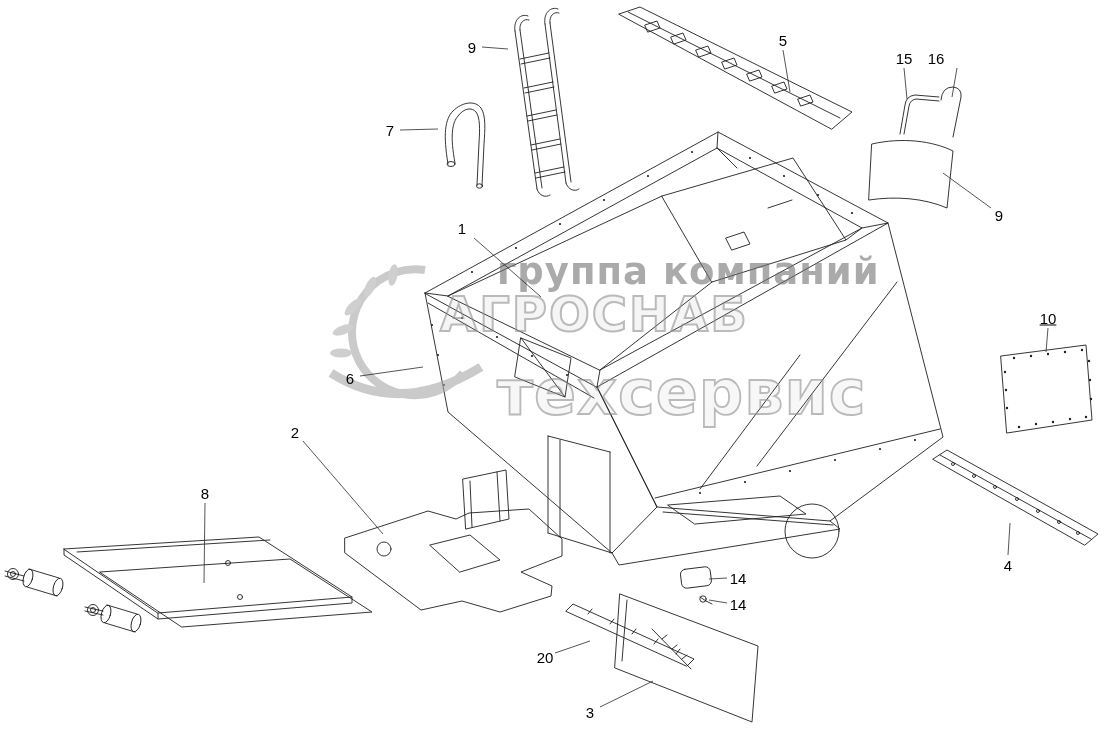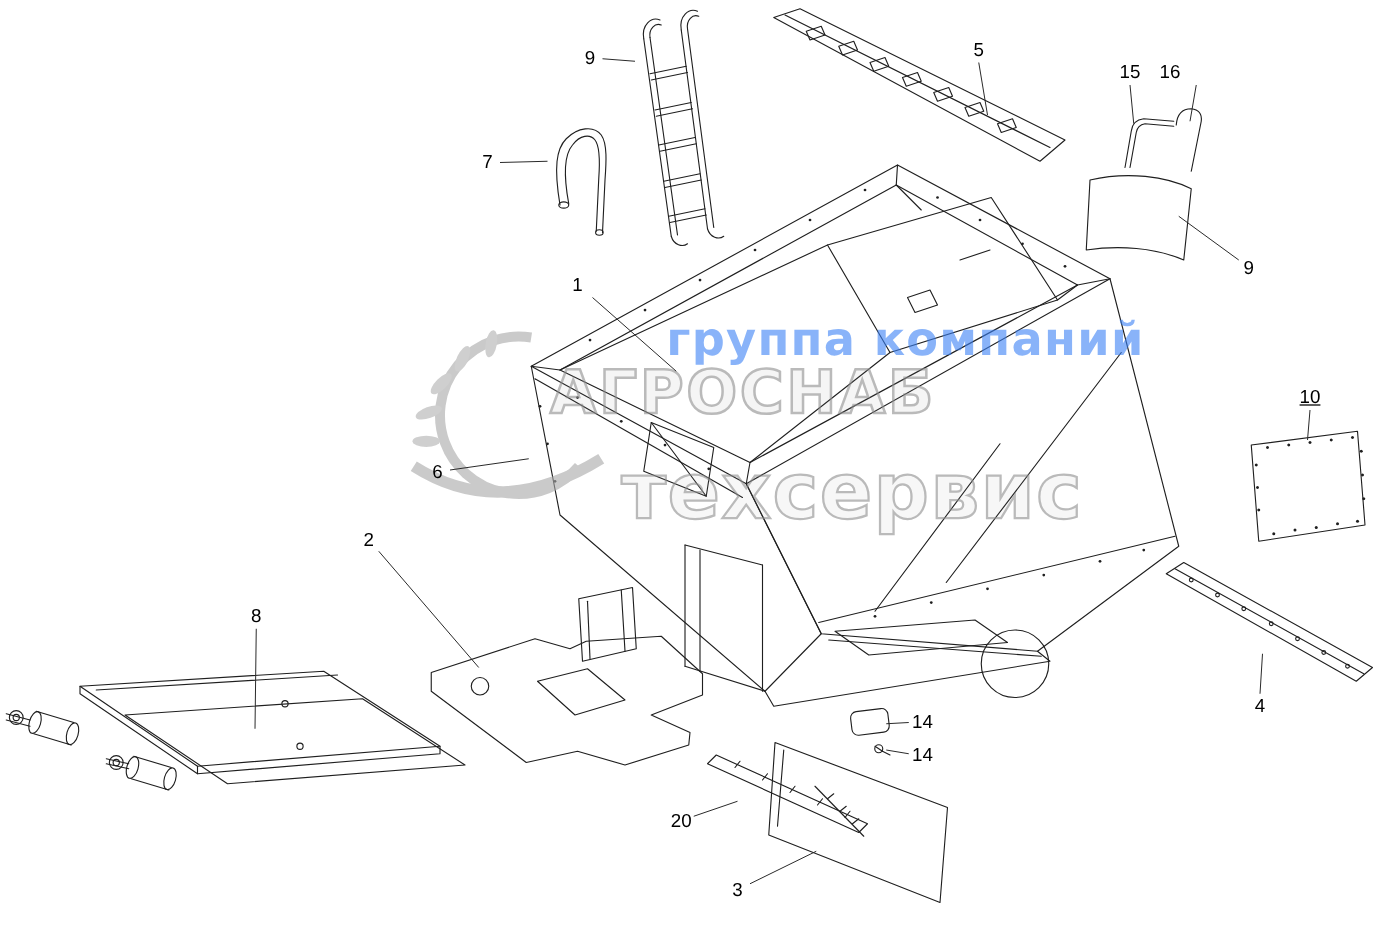--- a/index.html
+++ b/index.html
@@ -12,21 +12,21 @@
   .drawing g.dots circle{fill:#1f1f1f;stroke:none;}
   .leaders line{stroke:#2a2a2a;stroke-width:0.8;}
   .callout-number{
     position:absolute;transform:translate(-50%,-50%);
     font-size:15px;color:#000;font-family:"Liberation Sans","DejaVu Sans",sans-serif;
   }
   .watermark{position:absolute;left:0;top:0;width:1111px;height:745px;opacity:0.6;pointer-events:none;}
   .wm-logo{position:absolute;left:325px;top:255px;width:160px;height:170px;}
   .wm-line{position:absolute;font-weight:bold;white-space:nowrap;
     font-family:"DejaVu Sans","Liberation Sans",sans-serif;}
-  .wm-line1{left:497px;top:250px;font-size:37px;color:#3b82f6;letter-spacing:1px;margin-left:36px;}
+  .wm-line1{left:497px;top:250px;font-size:37px;color:#737373;letter-spacing:1px;}
   .wm-line2{left:440px;top:286px;font-size:48px;letter-spacing:2px;
     color:rgba(141,141,141,0.15);-webkit-text-stroke:2px #8d8d8d;}
   .wm-line3{left:497px;top:356px;font-size:62px;letter-spacing:1px;
     color:rgba(141,141,141,0.12);-webkit-text-stroke:1.8px #8d8d8d;}
 </style>
 </head>
 <body>
 
 <div class="stage">
 

